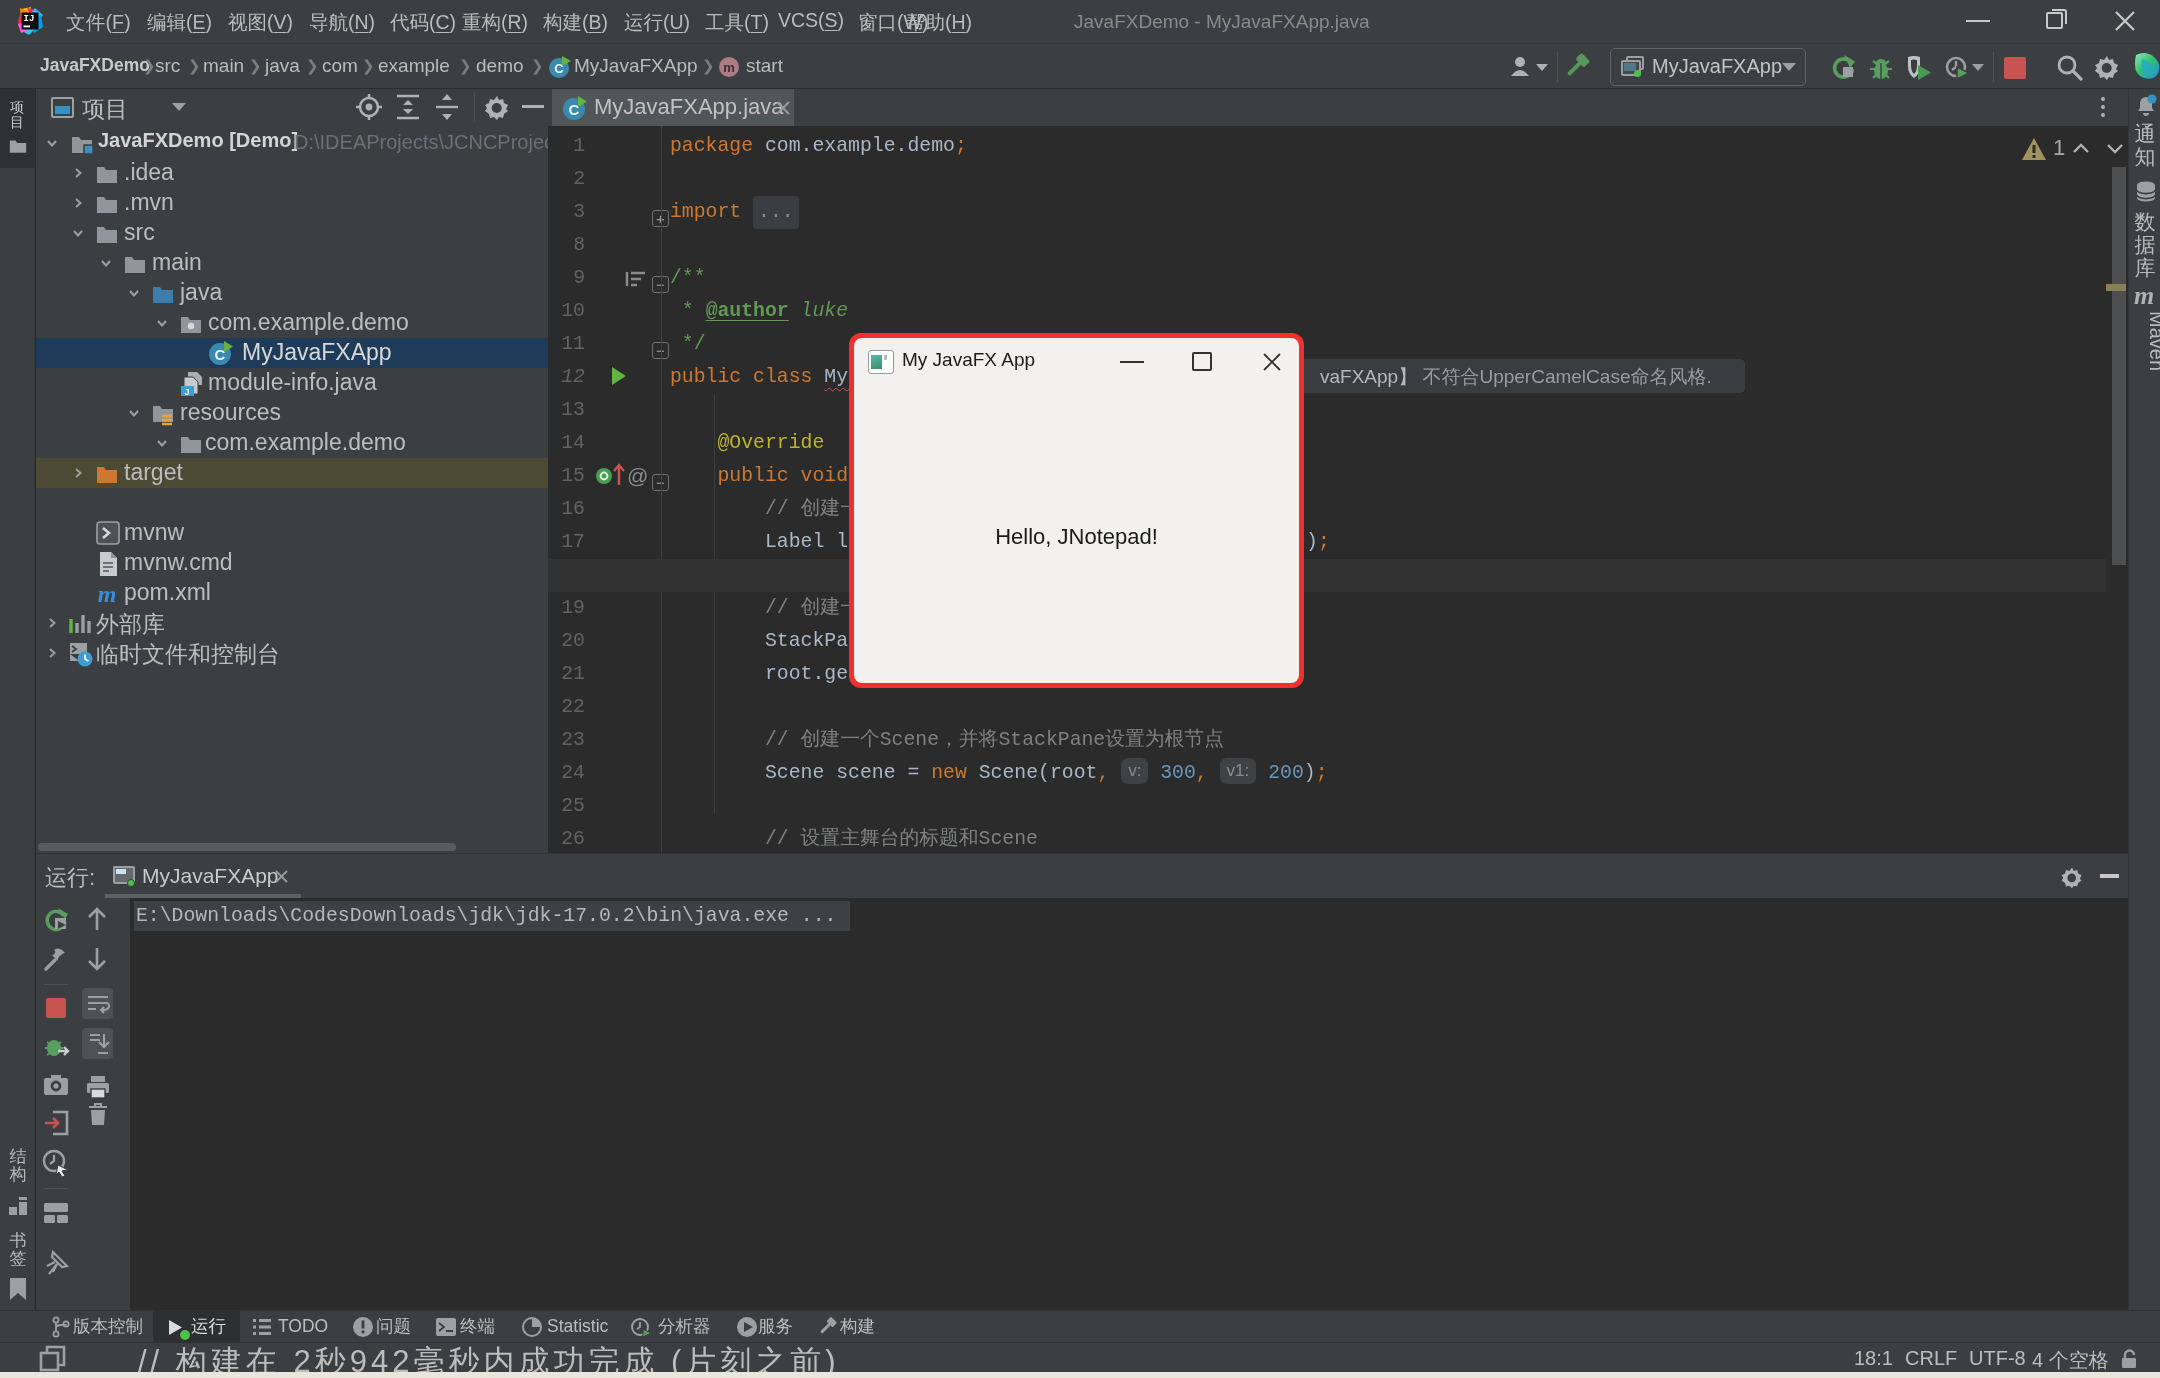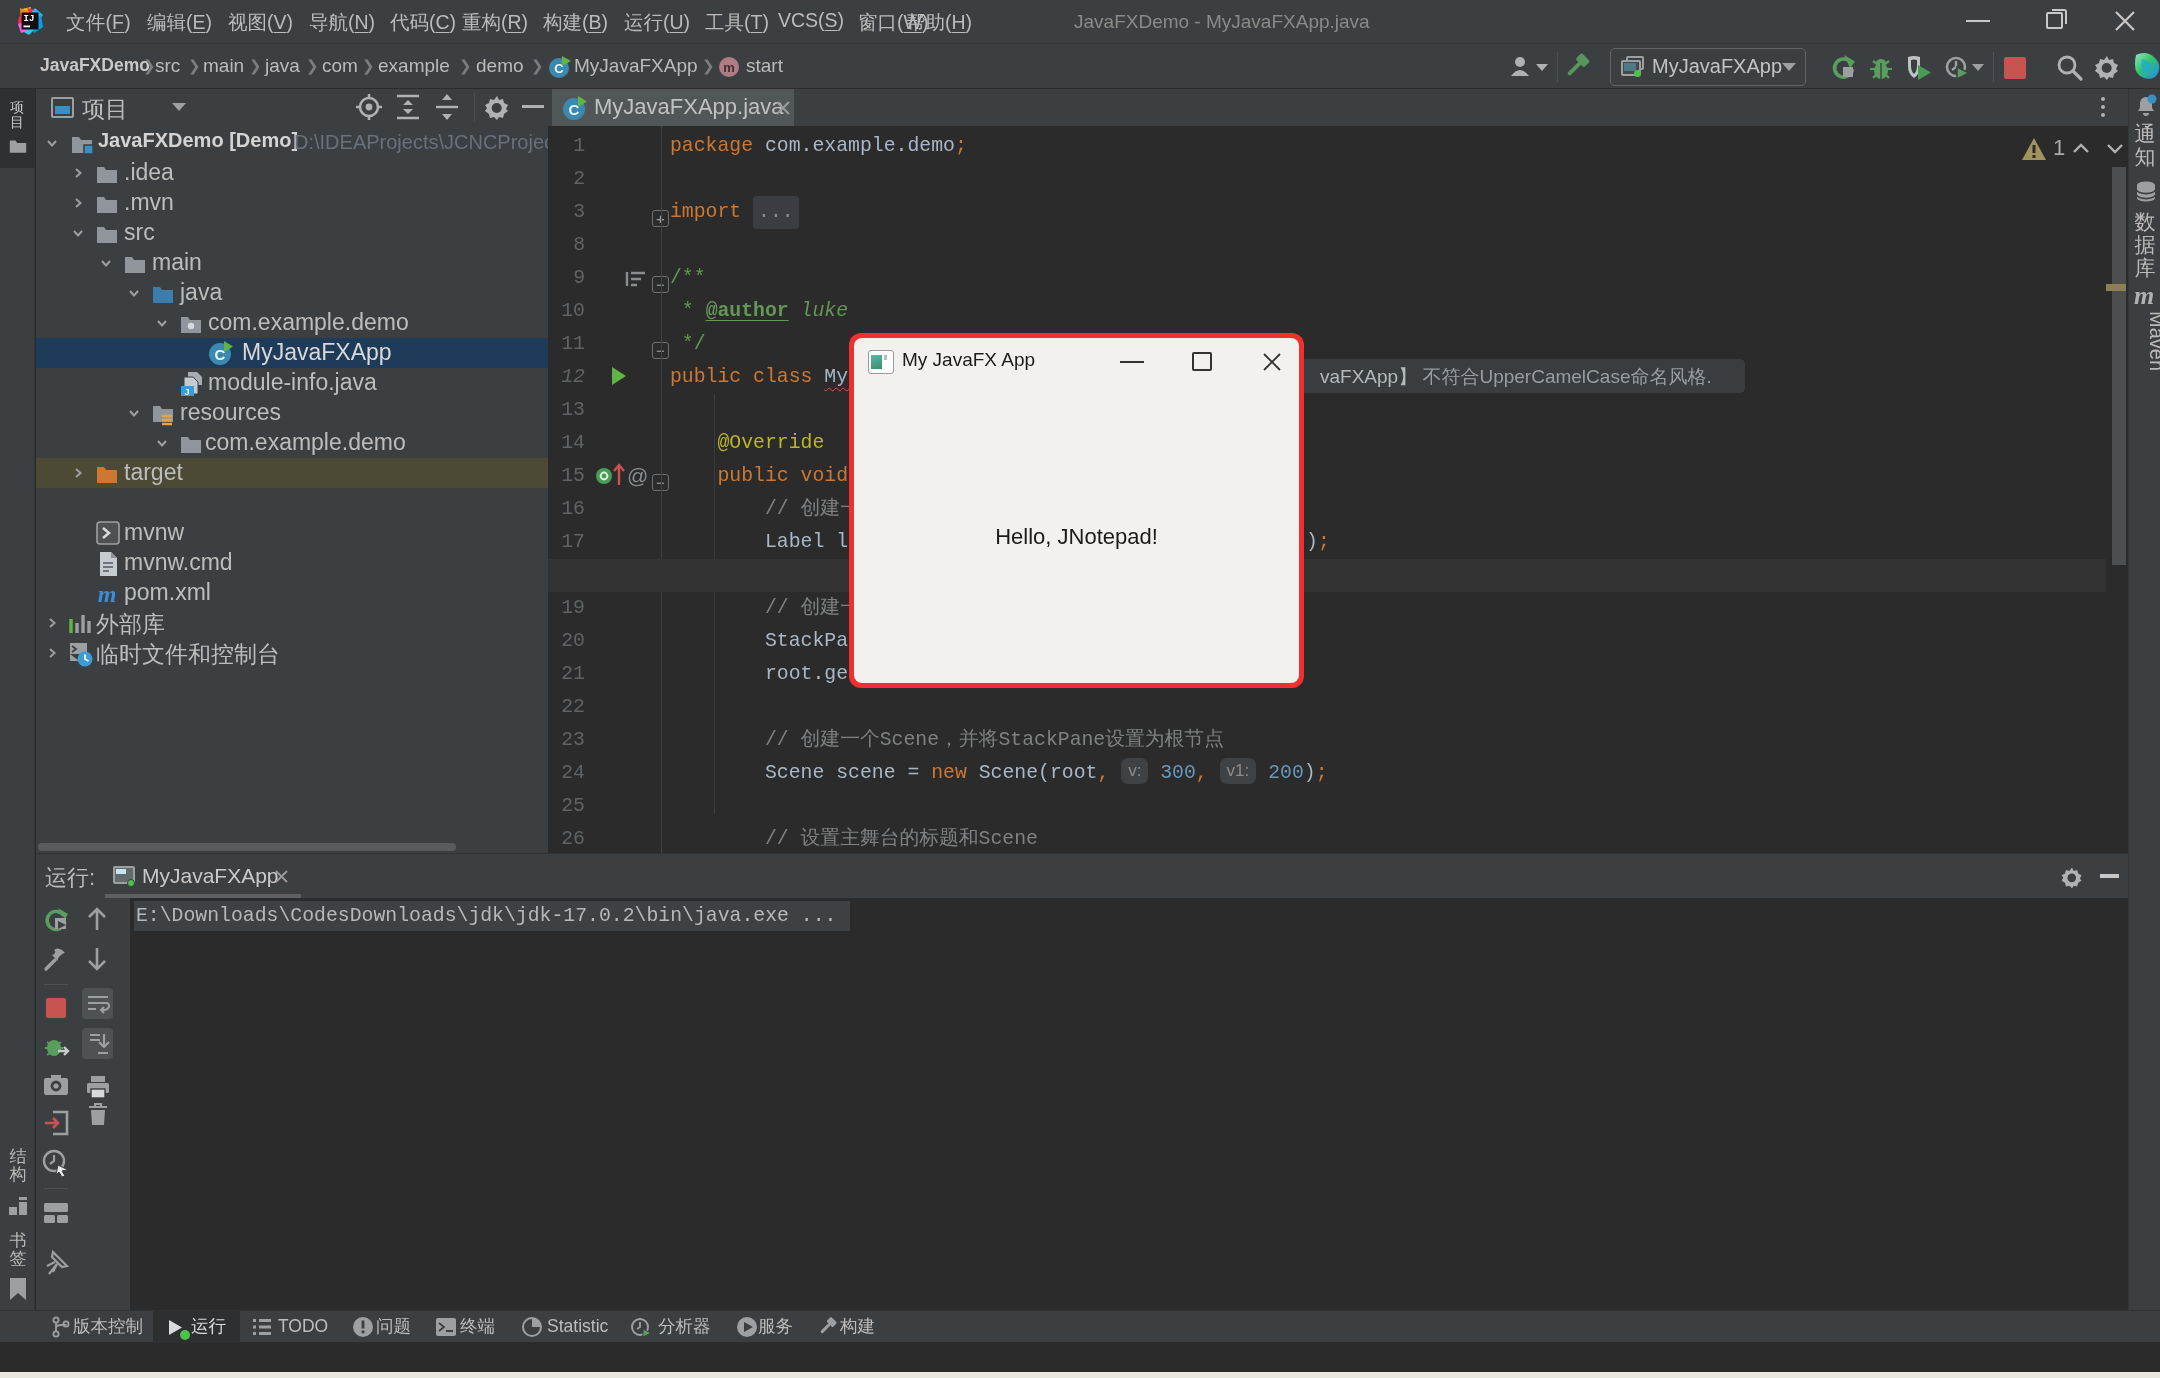--- a/index.html
+++ b/index.html
@@ -644,20 +644,35 @@
     <div class="stab" style="left:758px;">服务</div>
     <svg class="abs" style="left:818px;top:5px;" width="22" height="22" viewBox="0 0 30 30">
       <g transform="rotate(45 17 10)" fill="#9da0a3">
         <rect x="11" y="3" width="12" height="9" rx="2"></rect>
         <rect x="15" y="11" width="4" height="17" rx="2"></rect>
       </g>
     </svg>
     <div class="stab" style="left:840px;">构建</div>
   </div>
 
+  <div class="abs" id="statusbar" style="left:0;top:1342px;width:2160px;height:30px;background:#3c3f41;border-top:1px solid #323232;">
+    <svg class="abs" style="left:38px;top:2px;" width="30" height="28" viewBox="0 0 30 28">
+      <path d="M9 7 V2 H26 V20 H20" stroke="#9da0a3" stroke-width="2.6" fill="none"></path>
+      <rect x="3" y="8" width="17" height="17" fill="none" stroke="#9da0a3" stroke-width="2.6"></rect>
+    </svg>
+    <div class="abs" style="left:138px;top:-2px;color:#bdbdbd;font-size:31px;letter-spacing:4px;">// 构建在 2秒942毫秒内成功完成 (片刻之前)</div>
+    <div class="abs" style="left:1854px;top:4px;color:#bdbdbd;font-size:20px;">18:1</div>
+    <div class="abs" style="left:1905px;top:4px;color:#bdbdbd;font-size:20px;">CRLF</div>
+    <div class="abs" style="left:1969px;top:4px;color:#bdbdbd;font-size:20px;">UTF-8</div>
+    <div class="abs" style="left:2032px;top:4px;color:#bdbdbd;font-size:20px;">4 个空格</div>
+    <svg class="abs" style="left:2118px;top:5px;" width="22" height="22" viewBox="0 0 20 22">
+      <rect x="3" y="10" width="14" height="10" rx="1" fill="#9da0a3"></rect>
+      <path d="M6 10 V7 a4.5 4.5 0 0 1 9 0" stroke="#9da0a3" stroke-width="2.4" fill="none"></path>
+    </svg>
+  </div>
   <div class="abs" id="cream" style="left:0;top:1372px;width:2160px;height:6px;background:#e9e7db;"></div>
 
   <div class="abs" id="fxwin" style="left:849px;top:333px;width:455px;height:355px;background:#f0302e;border-radius:12px;">
     <div class="abs" style="left:5px;top:5px;width:445px;height:345px;background:#f2f1f0;border-radius:8px;">
       <div class="abs" style="left:14px;top:12px;width:26px;height:24px;background:#fdfdfd;border:1px solid #9a9a9a;border-radius:3px;"></div>
       <div class="abs" style="left:17px;top:17px;width:11px;height:14px;background:linear-gradient(160deg,#54b8a2,#3f8c6e);"></div>
       <div class="abs" style="left:30px;top:17px;width:3px;height:5px;background:#bbb;"></div>
       <div class="abs" style="left:48px;top:11px;color:#1b1b1b;font-size:19px;font-family:'Liberation Sans',sans-serif;">My JavaFX App</div>
       <div class="abs" style="left:266px;top:23px;width:24px;height:2px;background:#333;"></div>
       <div class="abs" style="left:338px;top:14px;width:20px;height:19px;border:2px solid #333;border-radius:2px;"></div>

